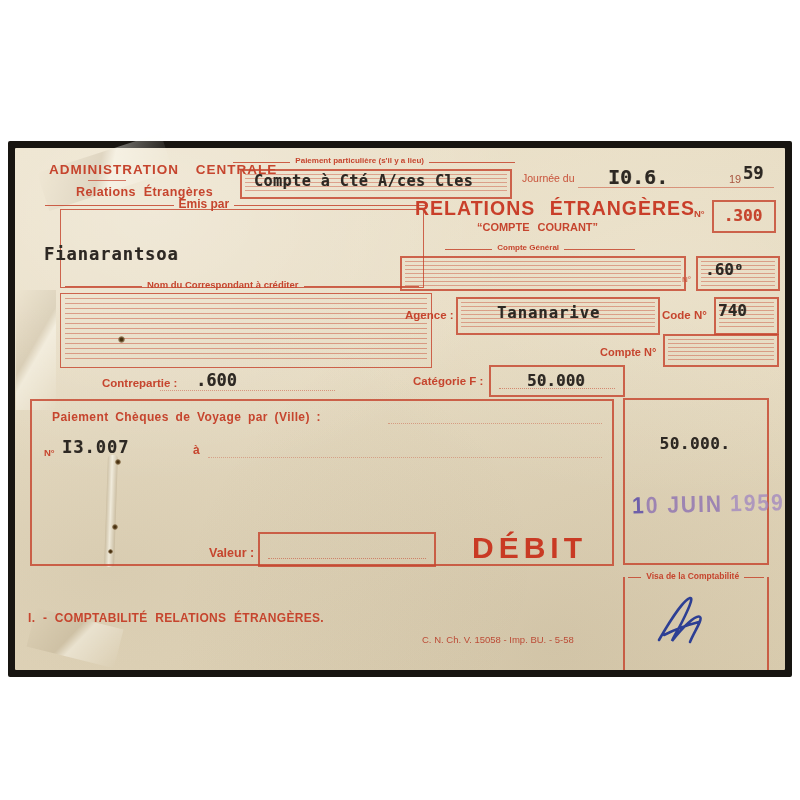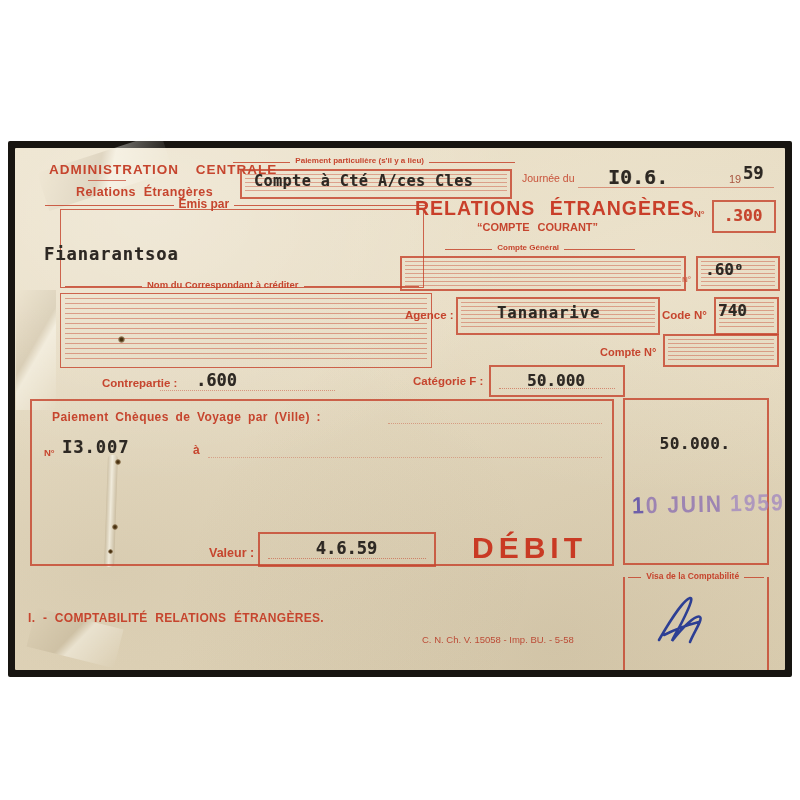--- a/index.html
+++ b/index.html
@@ -146,21 +146,20 @@
   <div class="box" style="left:623px;top:398px;width:142px;height:163px;"></div>
   <div class="t center" style="left:623px;top:434px;width:144px;font-size:16px;letter-spacing:.5px;">50.000.</div>
   <div class="stamp" style="left:632px;top:492px;">
     <span class="s1">1</span><span class="s2">0 JUIN</span><span class="s3">1959</span>
   </div>
 
   <div class="r" style="left:209px;top:546px;font-size:12.5px;">Valeur :</div>
   <div class="box" style="left:258px;top:532px;width:174px;height:31px;">
     <span class="baseline"></span>
   </div>
-  <div class="t center" style="left:258px;top:538px;width:177px;font-size:17px;">4.6.59</div>
   <div class="r" style="left:472px;top:531px;font-size:30px;font-weight:800;letter-spacing:5px;color:#c93a24;">DÉBIT</div>
 
   <div class="abs" style="left:623px;top:577px;width:142px;height:93px;
               border-left:2px solid rgba(198,69,46,.82);
               border-right:2px solid rgba(198,69,46,.82);"></div>
   <div class="rule" style="left:623px;top:571px;width:146px;">
     <span class="rl" style="font-size:8.5px;">Visa de la Comptabilité</span>
   </div>
   <svg class="sig" style="left:645px;top:588px;" width="80" height="64" viewBox="0 0 80 64">
     <path d="M14 52 C 22 38, 38 12, 45 10 C 49 9, 43 22, 37 34 C 33 42, 29 48, 27 53

